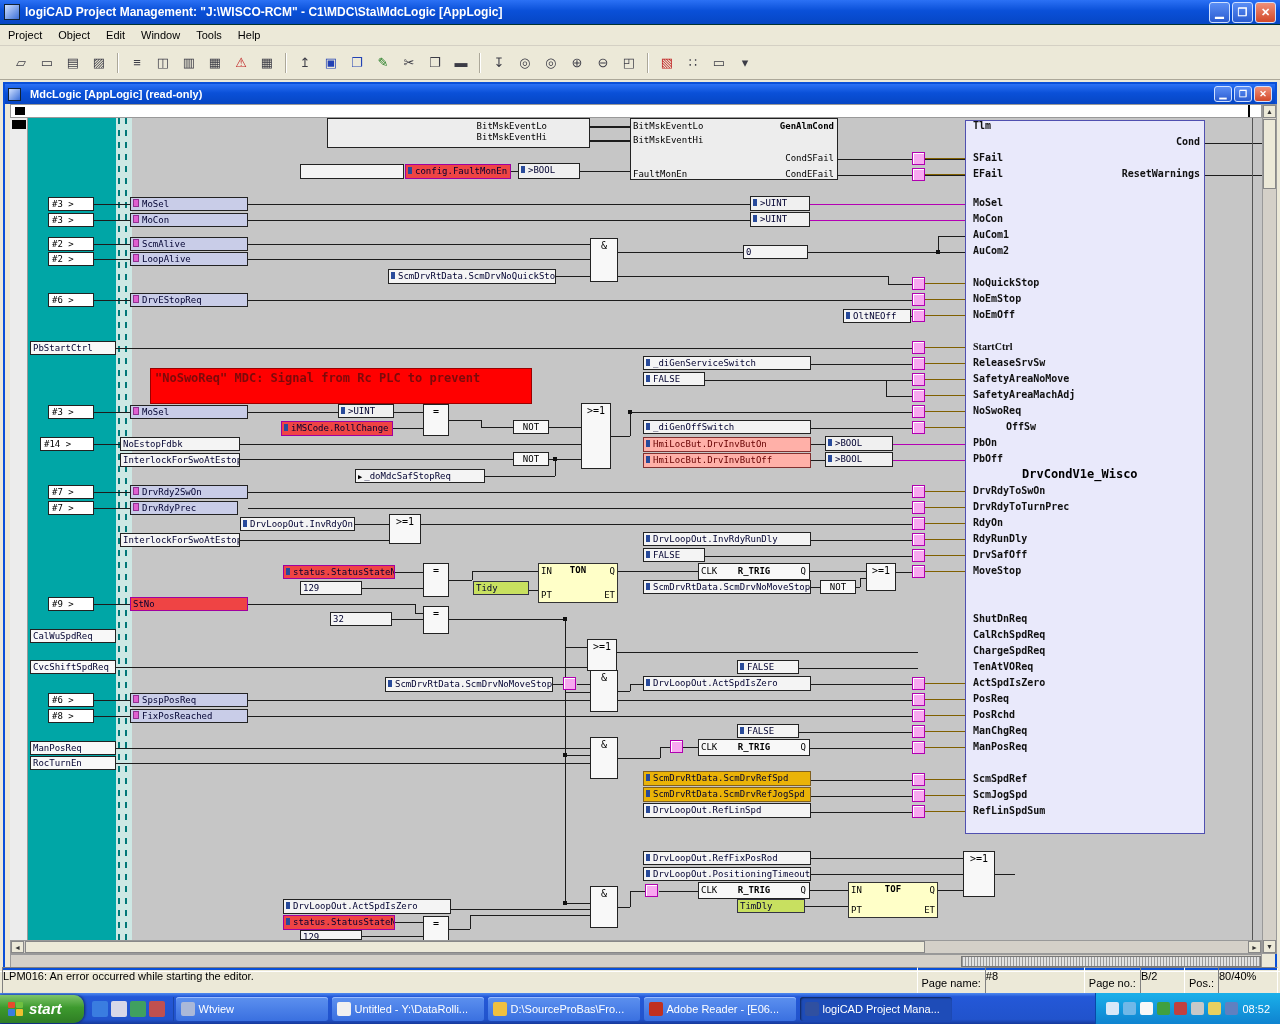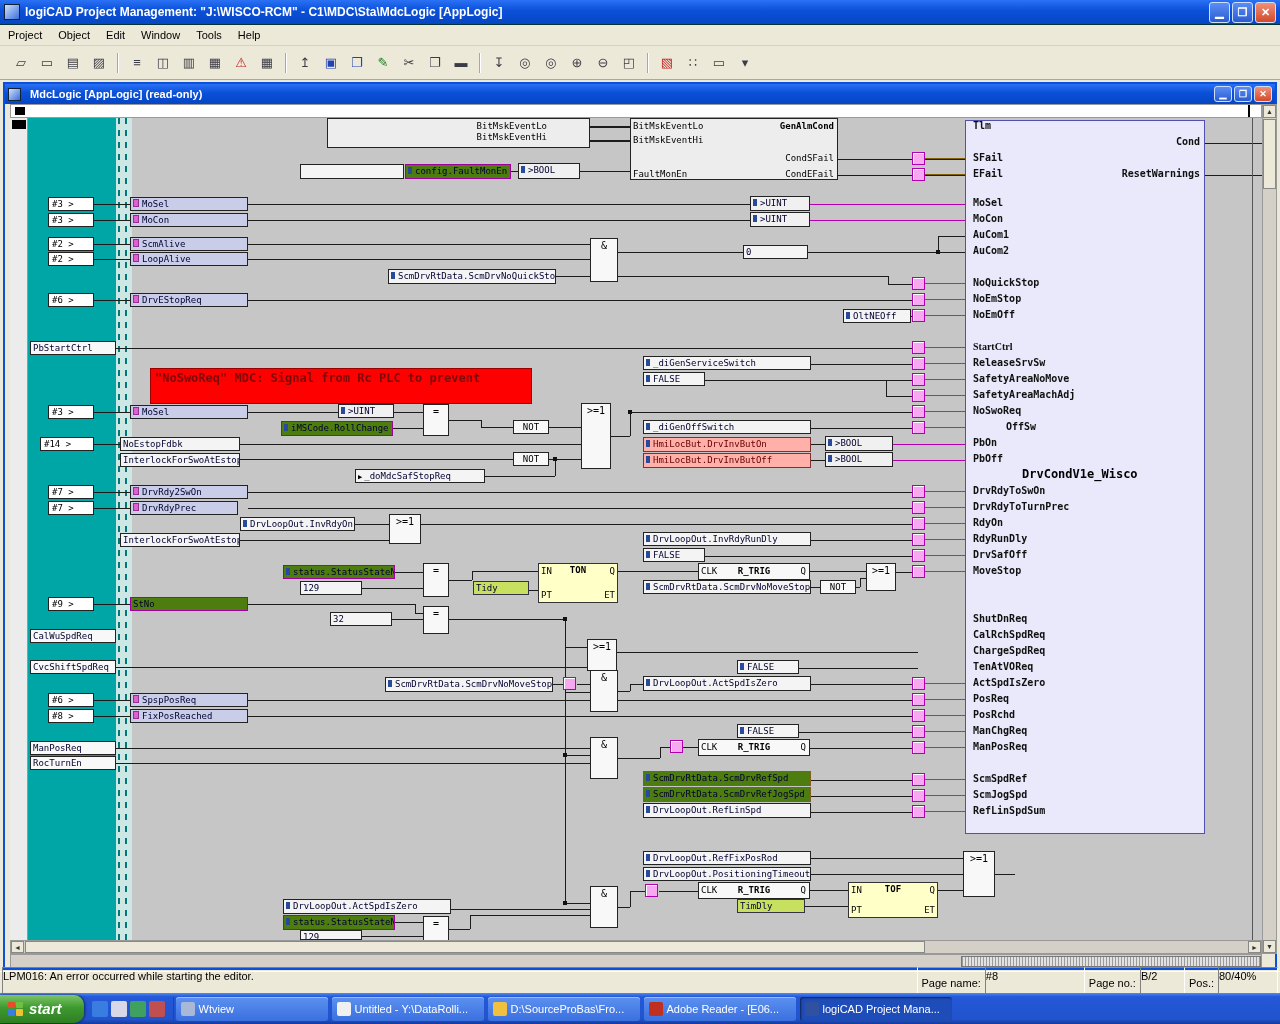--- a/index.html
+++ b/index.html
@@ -32,23 +32,23 @@
 .dash{width:2px;height:822px;top:0;background:repeating-linear-gradient(180deg,#007878 0 6px,#cde8e4 6px 12px)}
 svg.wires{left:0;top:0}
 svg.wires line{stroke:#1c1c1c;stroke-width:1}
 svg.wires line.p{stroke:#b400b4}
 svg.wires line.t{stroke-width:2.5}
 svg.wires line.g{stroke:#555}
 svg.wires circle{fill:#111}
 .sb{position:absolute;background:#f4f4f4;border:1px solid #222;font-size:9px;line-height:12px;color:#000030;padding-left:2px;white-space:nowrap;overflow:hidden}
 .lav{background:#c9cde8}
 .rail{background:#f8f8f8}
-.pink{background:#4d7c0f;border-color:#a000a0}
+.pink{background:#ef4444;border-color:#a000a0}
 .redb{background:#ffb0a8;border-color:#803030;color:#600}
-.org{background:#4d7c0f;border-color:#806020}
+.org{background:#eab308;border-color:#806020}
 .grn{background:#c8e060;border-color:#334}
 .cast{background:#f0f0f0}
 .tk::before{content:"";display:inline-block;width:4px;height:7px;background:#284a9a;margin-right:3px}
 .lav::before{content:"";display:inline-block;width:4px;height:6px;background:#e060d0;border:1px solid #903090;margin-right:3px}
 .arr::before{content:"▶";font-size:7px;margin-right:2px;color:#000}
 .tag{position:absolute;background:#fff;border:1px solid #222;font-size:9px;line-height:12px;padding-left:3px}
 .lg{position:absolute;background:#f8f8f8;border:1px solid #222;font-size:10px;text-align:center;padding-top:1px;color:#000}
 .lg2{position:absolute;background:#f8f8f8;border:1px solid #222;font-size:9px;text-align:center;line-height:12px;color:#000}
 .ffb{position:absolute;background:#ffffc8;border:1px solid #333;font-size:9px;color:#000}
 .ffb .ti{position:absolute;left:0;right:0;top:1px;text-align:center;font-weight:bold}
@@ -596,13 +596,24 @@
     <span>D:\SourceProBas\Fro...</span>
   </div>
   <div class="task">
     <span class="ticon" style="background:#c03020"></span>
     <span>Adobe Reader - [E06...</span>
   </div>
   <div class="task active">
     <span class="ticon" style="background:#3050a0"></span>
     <span>logiCAD Project Mana...</span>
   </div>
+  <div class="tray">
+    <span class="tri" style="background:#d8e8f8"></span>
+    <span class="tri" style="background:#70b8e8"></span>
+    <span class="tri" style="background:#f8f8f8"></span>
+    <span class="tri" style="background:#40a040"></span>
+    <span class="tri" style="background:#c04040"></span>
+    <span class="tri" style="background:#c8c8c8"></span>
+    <span class="tri" style="background:#e8d060"></span>
+    <span class="tri" style="background:#6080c0"></span>
+    <span>08:52</span>
+  </div>
 </div>
 
 </body></html>

